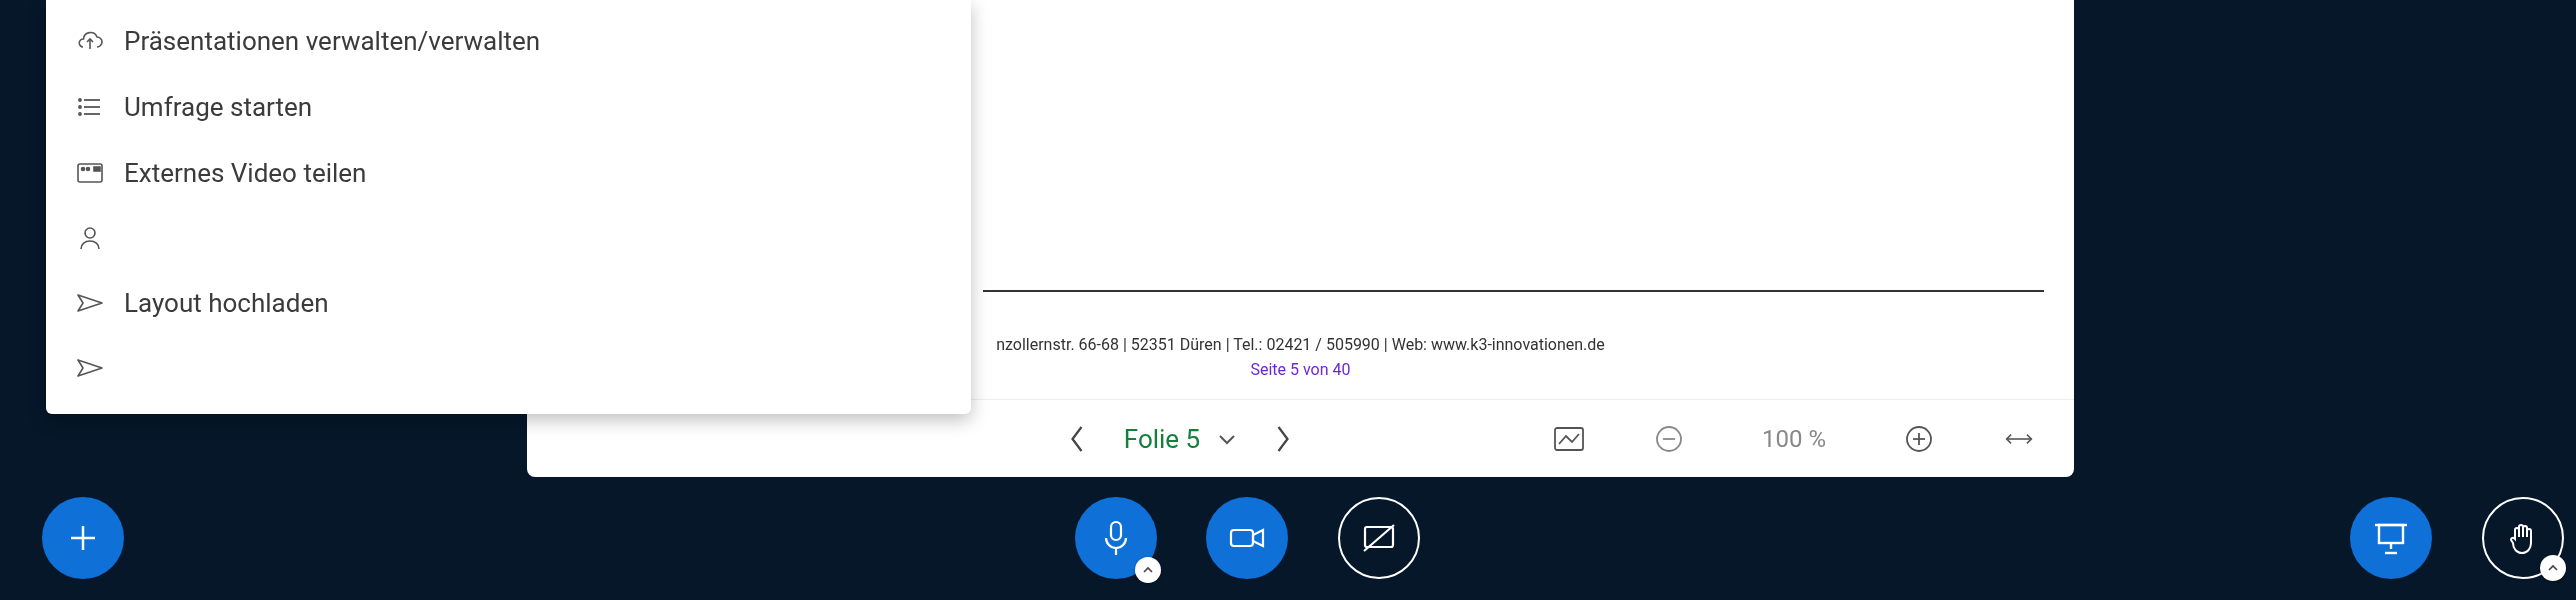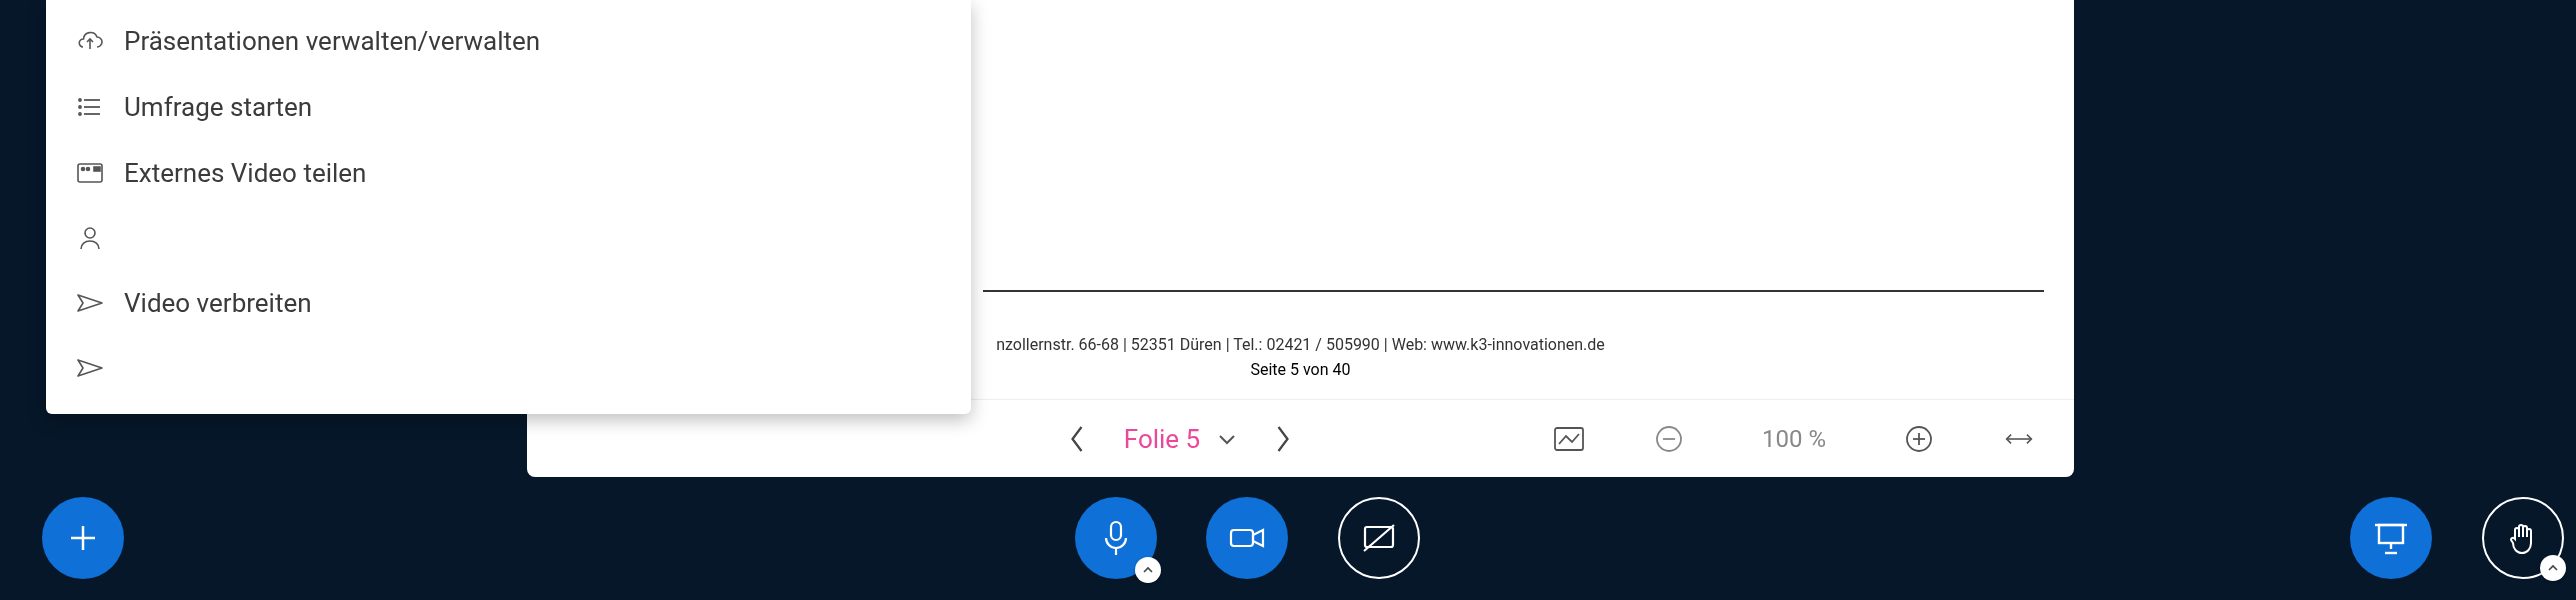--- a/index.html
+++ b/index.html
@@ -40,21 +40,21 @@
     height: 2px;
     background: #333;
   }
   .slide-footer-text {
     font-size: 16px;
     color: #333;
     margin-bottom: 6px;
   }
   .slide-page-num {
     font-size: 16px;
-    color: #000000;
+    color: #6d28d9;
     margin-bottom: 10px;
   }
 
   
   .slide-toolbar {
     height: 78px;
     display: flex;
     align-items: center;
     justify-content: space-between;
     padding: 0 40px;
@@ -75,21 +75,21 @@
     color: #444;
     display: flex;
     align-items: center;
     justify-content: center;
   }
   .slide-select {
     display: flex;
     align-items: center;
     gap: 18px;
     font-size: 26px;
-    color: #ec4899;
+    color: #15803d;
     cursor: pointer;
   }
   .slide-tools {
     display: flex;
     align-items: center;
     gap: 70px;
     color: #555;
   }
   .tool {
     width: 30px;
@@ -283,21 +283,21 @@
           <path d="M2 23c0-5 4-8 9-8s9 3 9 8"></path>
       </svg>
     </span>
   </div>
   <div class="menu-item">
     <span class="menu-icon">
       <svg width="26" height="20" viewBox="0 0 26 20" fill="none" stroke="#555" stroke-width="1.6" stroke-linejoin="round">
         <polygon points="1,2 25,10 1,18 6,10"></polygon>
       </svg>
     </span>
-    <span>Video verbreiten</span>
+    <span>Layout hochladen</span>
   </div>
   <div class="menu-item">
     <span class="menu-icon">
       <svg width="26" height="20" viewBox="0 0 26 20" fill="none" stroke="#555" stroke-width="1.6" stroke-linejoin="round">
         <polygon points="1,2 25,10 1,18 6,10"></polygon>
       </svg>
     </span>
   </div>
 </div>
 

